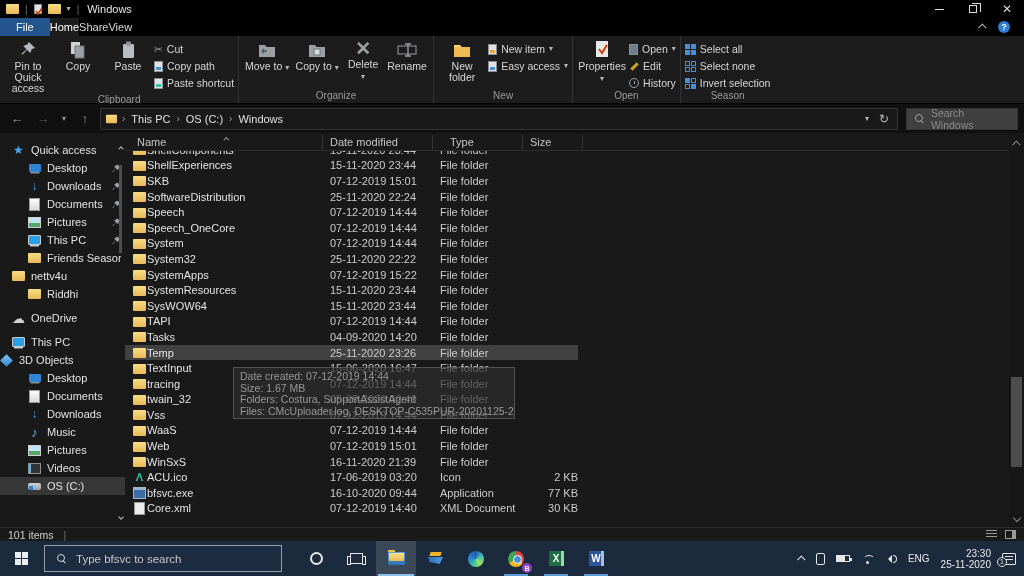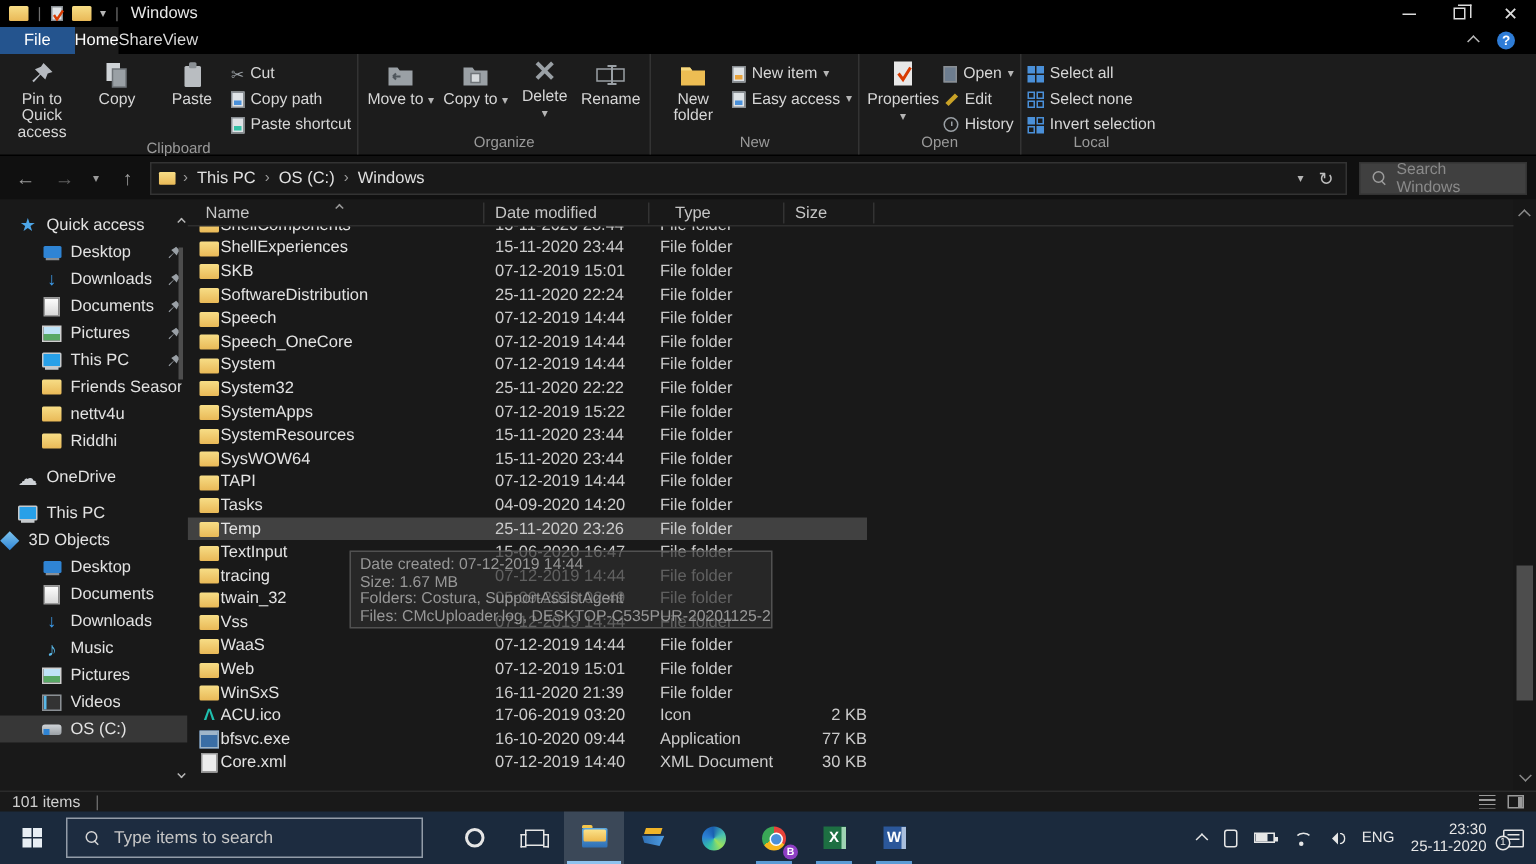--- a/index.html
+++ b/index.html
@@ -364,21 +364,21 @@
             <span class="sq4">
               <i class="f"></i>
               <i class="o"></i>
               <i class="o"></i>
               <i class="f"></i>
             </span>
             <span>Invert selection</span>
           </div>
       </div>
     </div>
-    <div class="rgroup-label">Local</div>
+    <div class="rgroup-label">Season</div>
   </div>
 </div>
 
 <div class="addressrow">
   <span class="nav-arrow">←</span>
   <span class="nav-arrow fwd">→</span>
   <span class="nav-small">▾</span>
   <span class="nav-arrow">↑</span>
   <div class="breadcrumb-box">
     <span class="sicon si-folder" style="transform:scale(.85)"></span>
@@ -449,21 +449,21 @@
           <span class="pin">
             <svg width="9" height="9" viewBox="0 0 10 10">
               <path d="M6 0.5l3.5 3.5-2 .6-1 2.4-2-2-3.5 4-.6-.6 4-3.5-2-2L4.8 1.5 6 .5z" fill="#9aa0a6"></path>
             </svg>
           </span>
         </div>
         <div class="side-item" style="padding-left: 28px;">
           <span class="sicon si-folder"></span>
           <span class="slabel">Friends Season 3</span>
         </div>
-        <div class="side-item" style="padding-left: 28px;">
+        <div class="side-item" style="padding-left: 12px;">
           <span class="sicon si-folder"></span>
           <span class="slabel">nettv4u</span>
         </div>
         <div class="side-item" style="padding-left: 28px;">
           <span class="sicon si-folder"></span>
           <span class="slabel">Riddhi</span>
         </div>
         <div class="side-item" style="padding-left: 12px; margin-top: 6px;">
           <span class="sicon si-onedrive"></span>
           <span class="slabel">OneDrive</span>
@@ -725,21 +725,21 @@
   <div class="tb-start">
     <span class="winlogo">
         <i></i>
         <i></i>
         <i></i>
         <i></i>
       </span>
   </div>
   <div class="tb-search">
     <span class="mag"></span>
-    <span>Type items to search</span>
+    <span>Type bfsvc to search</span>
   </div>
   <div class="tb-apps" id="tb-apps">
       <div class="tb-app">
         <span class="cortana-ring"></span>
       </div>
       <div class="tb-app">
         <span class="taskview"></span>
       </div>
       <div class="tb-app active">
         <span class="fe-icon"></span>

